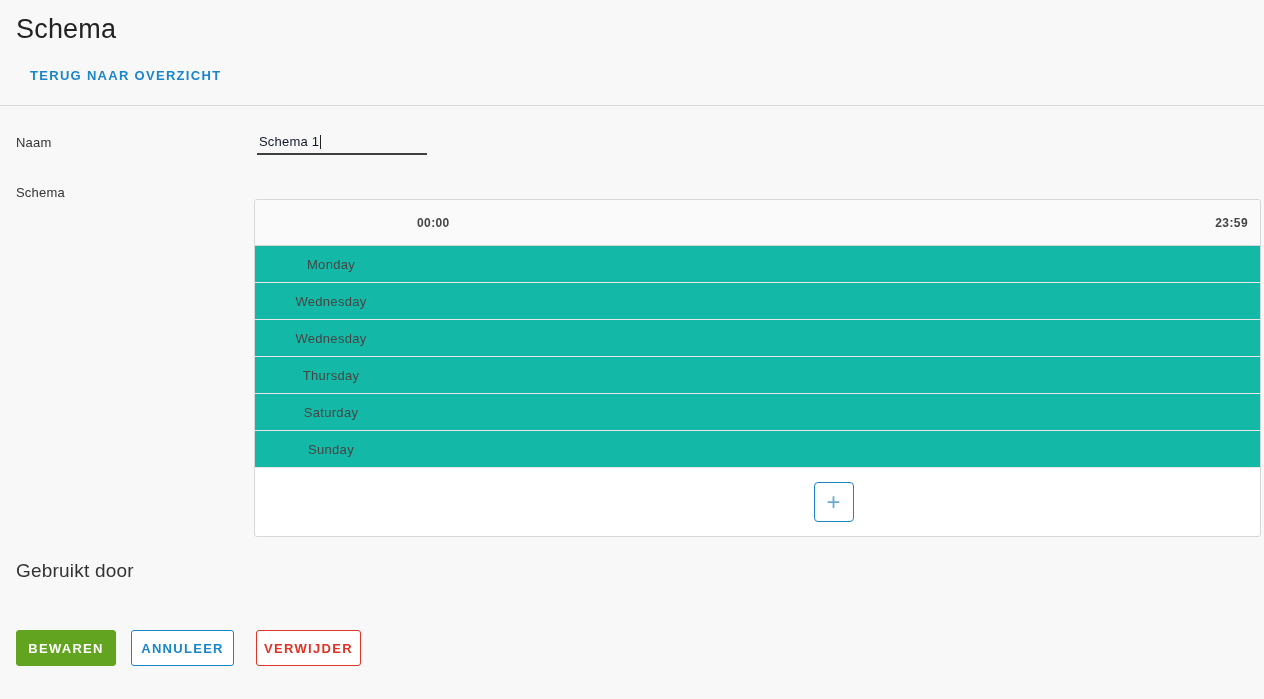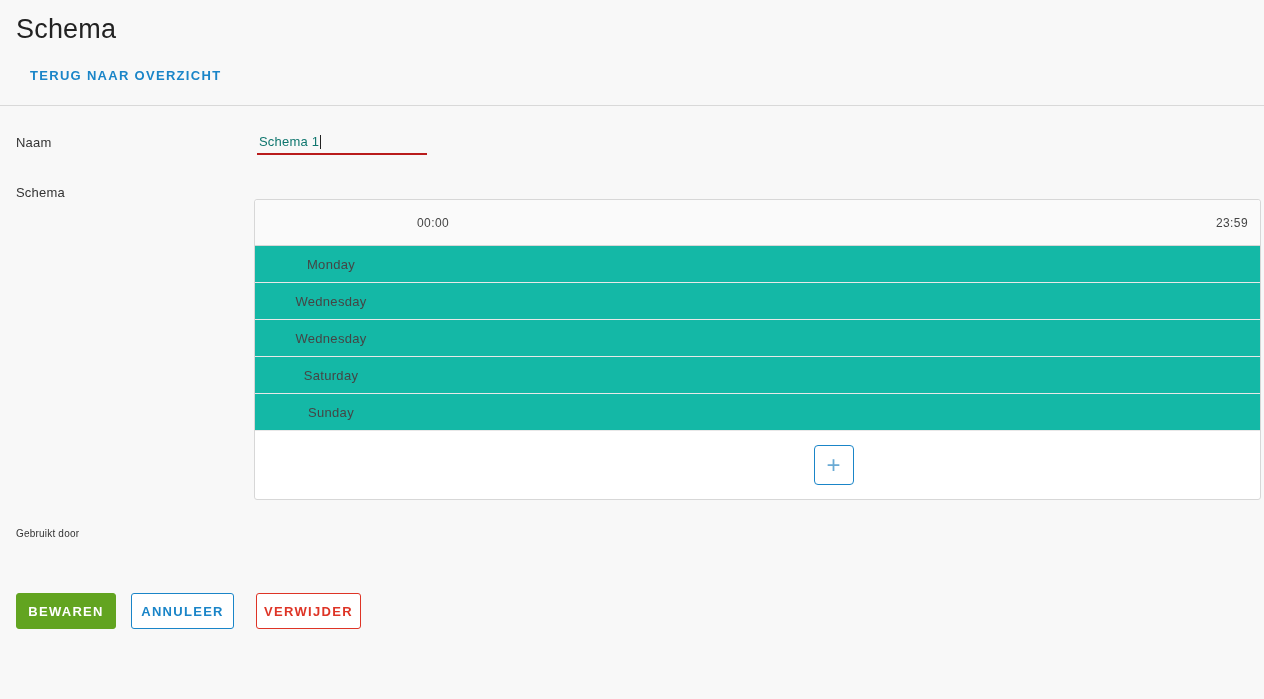--- a/index.html
+++ b/index.html
@@ -60,23 +60,23 @@
     line-height: 16px;
     flex: none;
   }
   .row-name .field-label { padding-top: 3px; }
 
   
   .text-input {
     width: 170px;
     margin-left: 3px;
     padding: 2px 2px 3px 2px;
-    border-bottom: 2px solid #b91c1c;
-    font-size: 13px;
-    color: #0f766e;
+    border-bottom: 2px solid #404040;
+    font-size: 13px;
+    color: #0f172a;
     letter-spacing: 0.2px;
     line-height: 16px;
     cursor: text;
     background: transparent;
   }
   .caret {
     display: inline-block;
     width: 1px;
     height: 14px;
     background: #222;
@@ -93,21 +93,21 @@
     border-radius: 3px;
   }
   .schedule-header {
     display: flex;
     align-items: center;
     height: 46px;
     background: #fafafa;
     border-bottom: 1px solid #d7d7d7;
     border-radius: 3px 3px 0 0;
     font-size: 12px;
-    font-weight: 400;
+    font-weight: 700;
     color: #454545;
     letter-spacing: 0.4px;
   }
   .day-col-spacer { width: 152px; flex: none; }
   .time-start { padding-left: 10px; }
   .header-fill { flex: 1; }
   .time-end { padding-right: 12px; }
 
   .schedule-row {
     display: flex;
@@ -145,21 +145,21 @@
     text-align: center;
     cursor: pointer;
     padding: 0;
     font-family: "Liberation Sans", sans-serif;
   }
 
   
   .used-by-label {
     margin-top: 26px;
     padding-left: 16px;
-    font-size: 10px;
+    font-size: 19px;
     color: #333;
     letter-spacing: 0.2px;
     line-height: 16px;
   }
 
   
   .actions {
     margin-top: 51px;
     padding-left: 16px;
     display: flex;
@@ -232,20 +232,23 @@
   </div>
 
   <div class="schedule-row">
     <span class="day-label">Wednesday</span>
   </div>
 
   <div class="schedule-row">
     <span class="day-label">Wednesday</span>
   </div>
 
+  <div class="schedule-row">
+    <span class="day-label">Thursday</span>
+  </div>
 
 
   <div class="schedule-row">
     <span class="day-label">Saturday</span>
   </div>
 
   <div class="schedule-row">
     <span class="day-label">Sunday</span>
   </div>
 </div>

